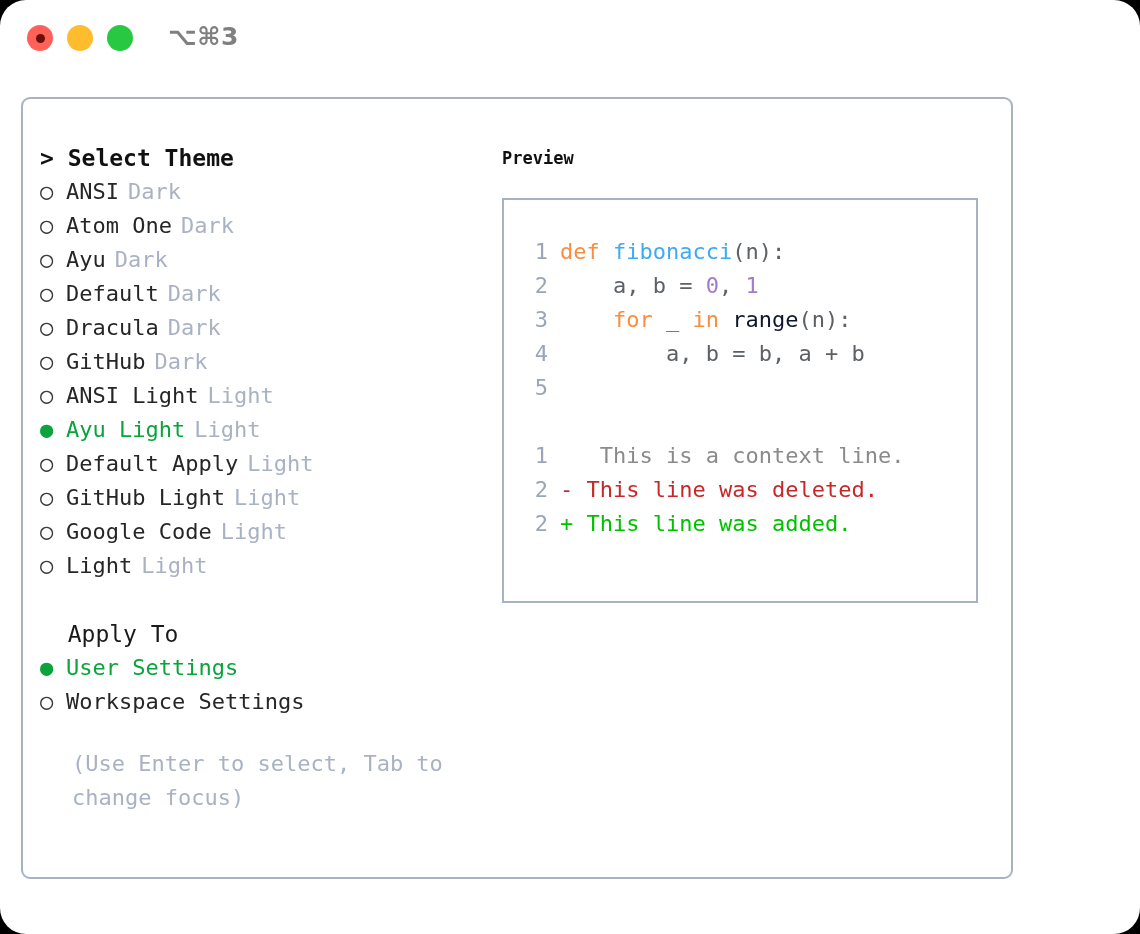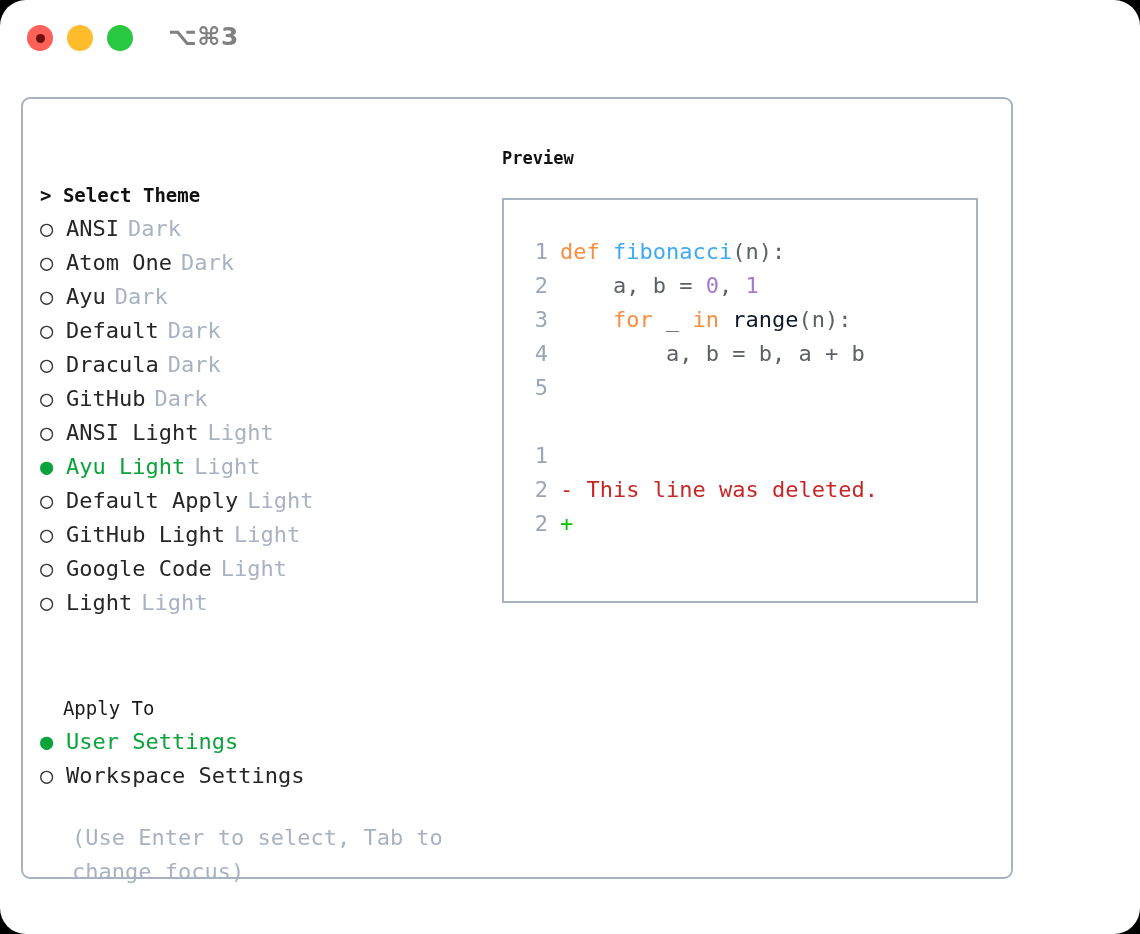--- a/index.html
+++ b/index.html
@@ -95,27 +95,26 @@
 
   
   .left-col {
     position: absolute;
     left: 17px;
     top: 42px;
     width: 450px;
   }
 
   .section-head {
-    font-size: 19px;
+    font-size: 23px;
     font-weight: bold;
     color: #111111;
     line-height: 34px;
     height: 34px;
     white-space: pre;
-    margin-top: 37px;
   }
   .section-head.plain {
     font-weight: normal;
     color: #1a1a1a;
   }
 
   .opt-row {
     display: flex;
     align-items: baseline;
     height: 34px;
@@ -270,23 +269,23 @@
           <div class="code-area">
             <div id="code-lines">
                 <div class="code-line"><span class="lineno">1</span><span class="code-text"><span class="tok-kw">def </span><span class="tok-fn">fibonacci</span><span class="tok-punc">(n):</span></span></div>
                 <div class="code-line"><span class="lineno">2</span><span class="code-text"><span class="tok-id">    a, b = </span><span class="tok-num">0</span><span class="tok-punc">, </span><span class="tok-num">1</span></span></div>
                 <div class="code-line"><span class="lineno">3</span><span class="code-text"><span class="tok-id">    </span><span class="tok-kw">for</span><span class="tok-id"> _ </span><span class="tok-kw">in</span><span class="tok-id"> </span><span class="tok-call">range</span><span class="tok-punc">(n):</span></span></div>
                 <div class="code-line"><span class="lineno">4</span><span class="code-text"><span class="tok-id">        a, b = b, a + b</span></span></div>
                 <div class="code-line"><span class="lineno">5</span></div>
               </div>
             <div class="gap-line"></div>
             <div id="diff-lines">
-                <div class="code-line"><span class="lineno">1</span><span class="code-text diff-ctx"> </span></div>
+                <div class="code-line"><span class="lineno">1</span><span class="code-text diff-ctx"> </span><span class="code-text diff-ctx">  This is a context line.</span></div>
                 <div class="code-line"><span class="lineno">2</span><span class="code-text diff-del">-</span><span class="code-text diff-del"> This line was deleted.</span></div>
-                <div class="code-line"><span class="lineno">2</span><span class="code-text diff-add">+</span></div>
+                <div class="code-line"><span class="lineno">2</span><span class="code-text diff-add">+</span><span class="code-text diff-add"> This line was added.</span></div>
               </div>
           </div>
         </div>
       </div>
 
     </div>
   </div>
 </div>
 
 </body></html>

